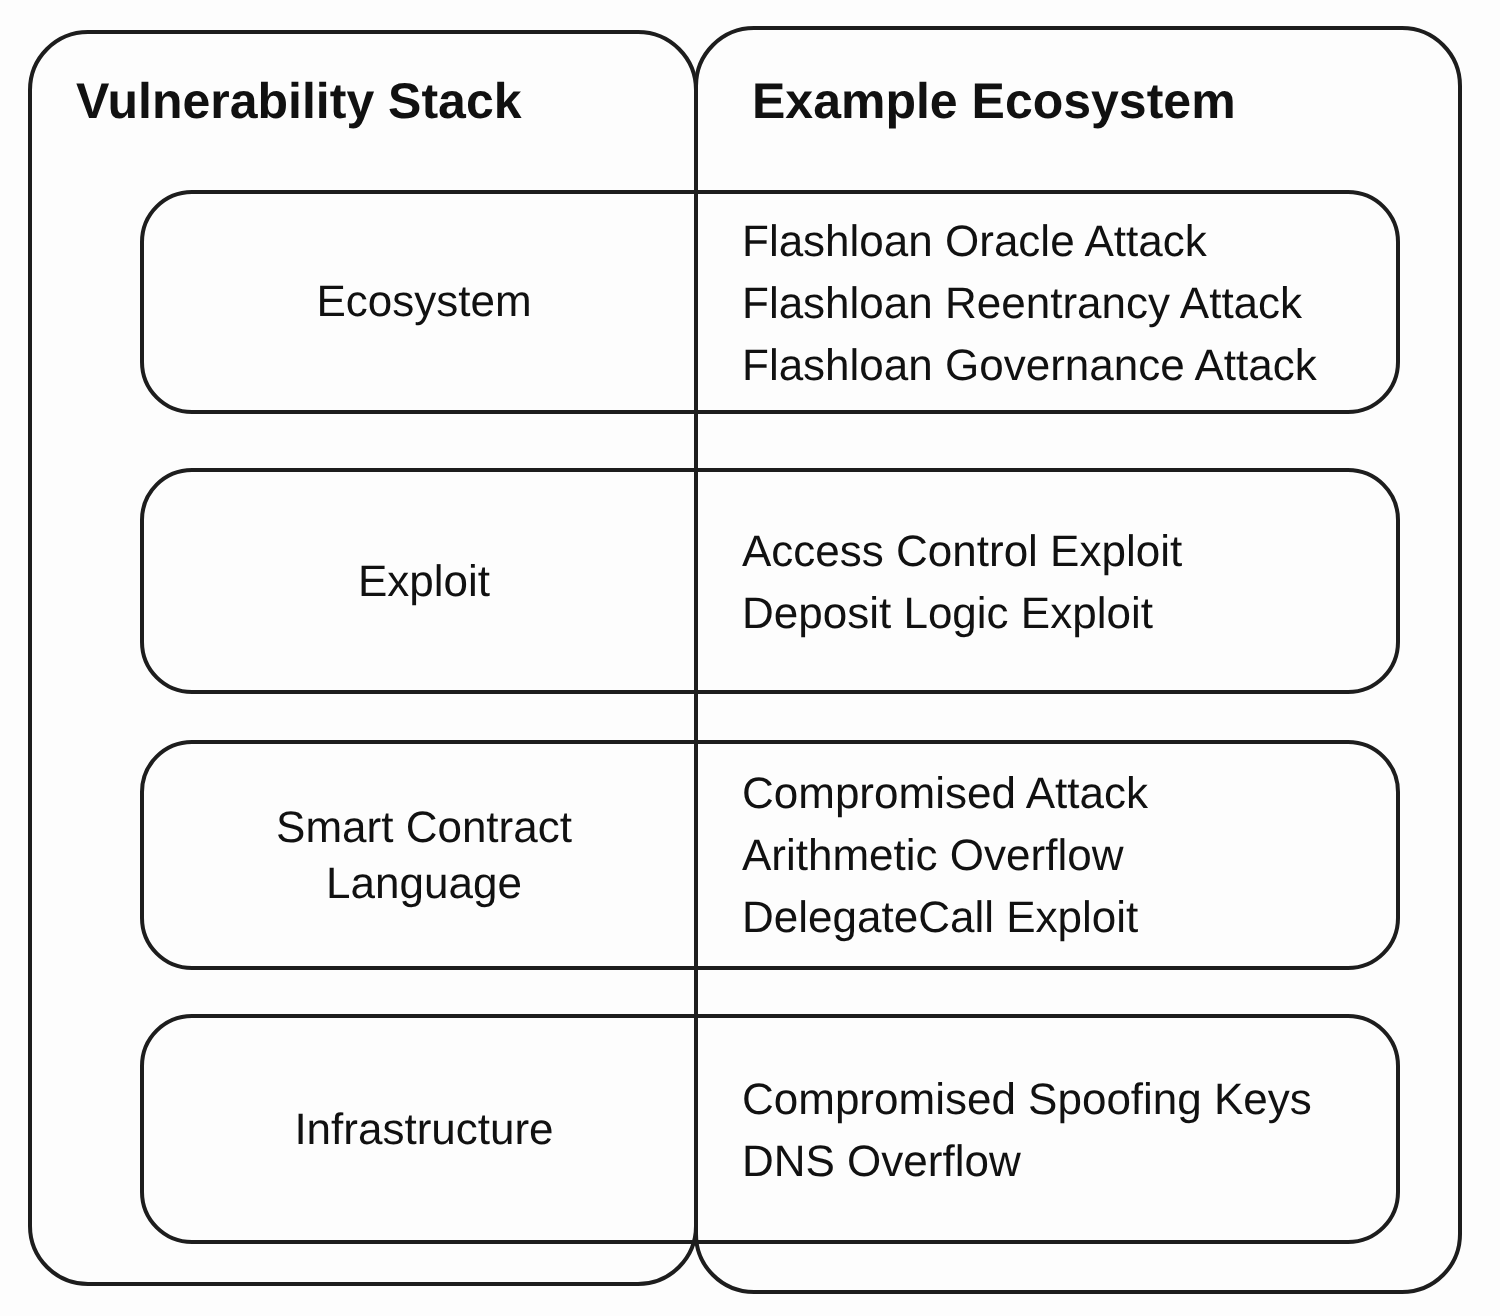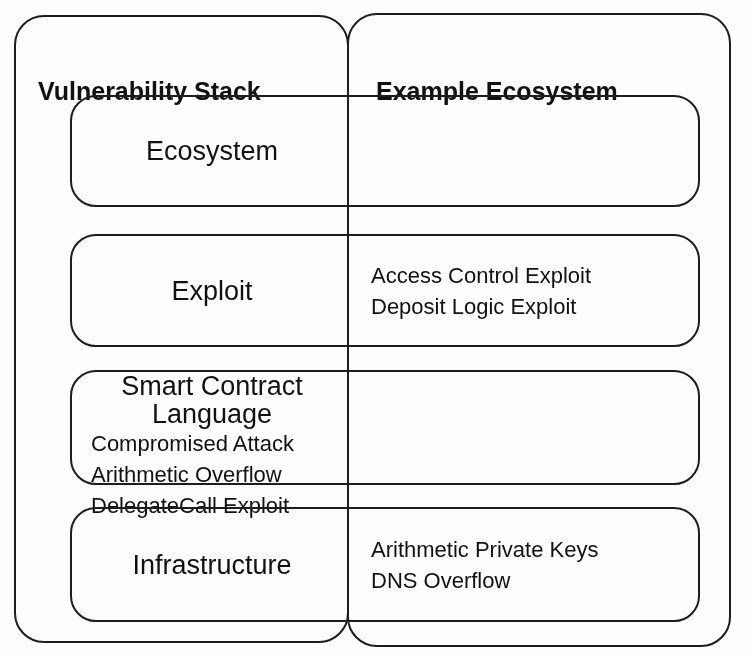--- a/index.html
+++ b/index.html
@@ -19,47 +19,46 @@
     box-sizing: border-box;
     background: transparent;
   }
   .panel-left  { left: 14px;  top: 15px; width: 335px; height: 628px; }
   .panel-right { left: 347px; top: 13px; width: 384px; height: 634px; }
   .panel-title {
     position: absolute;
     font-size: 25px;
     font-weight: bold;
     white-space: nowrap;
-    margin-top: 40px;
   }
   .title-left  { left: 38px;  top: 37px; }
   .title-right { left: 376px; top: 37px; }
   .row-box {
     position: absolute;
     left: 70px;
     width: 630px;
     border: 2.3px solid #1d1d1d;
     border-radius: 26px;
     box-sizing: border-box;
     display: flex;
     background: transparent;
   }
   .row-1 { top: 95px;  height: 112px; }
   .row-2 { top: 234px; height: 113px; }
-  .row-3 { top: 370px; height: 115px; flex-direction: column; }
+  .row-3 { top: 370px; height: 115px; }
   .row-4 { top: 507px; height: 115px; }
   .layer-cell {
     width: 280px;
     box-sizing: border-box;
-    padding: 0 36px;
+    padding: 13px 36px;
     display: flex;
     align-items: center;
     justify-content: center;
     text-align: center;
-    font-size: 27px;
+    font-size: 22px;
     line-height: 28px;
   }
   .tech-cell {
     flex: 1;
     display: flex;
     flex-direction: column;
     justify-content: center;
     padding-left: 19px;
     font-size: 22px;
     line-height: 31px;
@@ -72,20 +71,25 @@
 <div class="canvas">
 
   <div class="panel panel-left"></div>
   <div class="panel panel-right"></div>
 
   <div class="panel-title title-left">Vulnerability Stack</div>
   <div class="panel-title title-right">Example Ecosystem</div>
 
   <div class="row-box row-1">
     <div class="layer-cell">Ecosystem</div>
+    <div class="tech-cell">
+      <div class="tech-line">Flashloan Oracle Attack</div>
+      <div class="tech-line">Flashloan Reentrancy Attack</div>
+      <div class="tech-line">Flashloan Governance Attack</div>
+    </div>
   </div>
 
   <div class="row-box row-2">
     <div class="layer-cell">Exploit</div>
     <div class="tech-cell">
       <div class="tech-line">Access Control Exploit</div>
       <div class="tech-line">Deposit Logic Exploit</div>
     </div>
   </div>
 
@@ -94,18 +98,18 @@
     <div class="tech-cell">
       <div class="tech-line">Compromised Attack</div>
       <div class="tech-line">Arithmetic Overflow</div>
       <div class="tech-line">DelegateCall Exploit</div>
     </div>
   </div>
 
   <div class="row-box row-4">
     <div class="layer-cell">Infrastructure</div>
     <div class="tech-cell">
-      <div class="tech-line">Arithmetic Private Keys</div>
+      <div class="tech-line">Compromised Spoofing Keys</div>
       <div class="tech-line">DNS Overflow</div>
     </div>
   </div>
 
 </div>
 
 </body></html>

